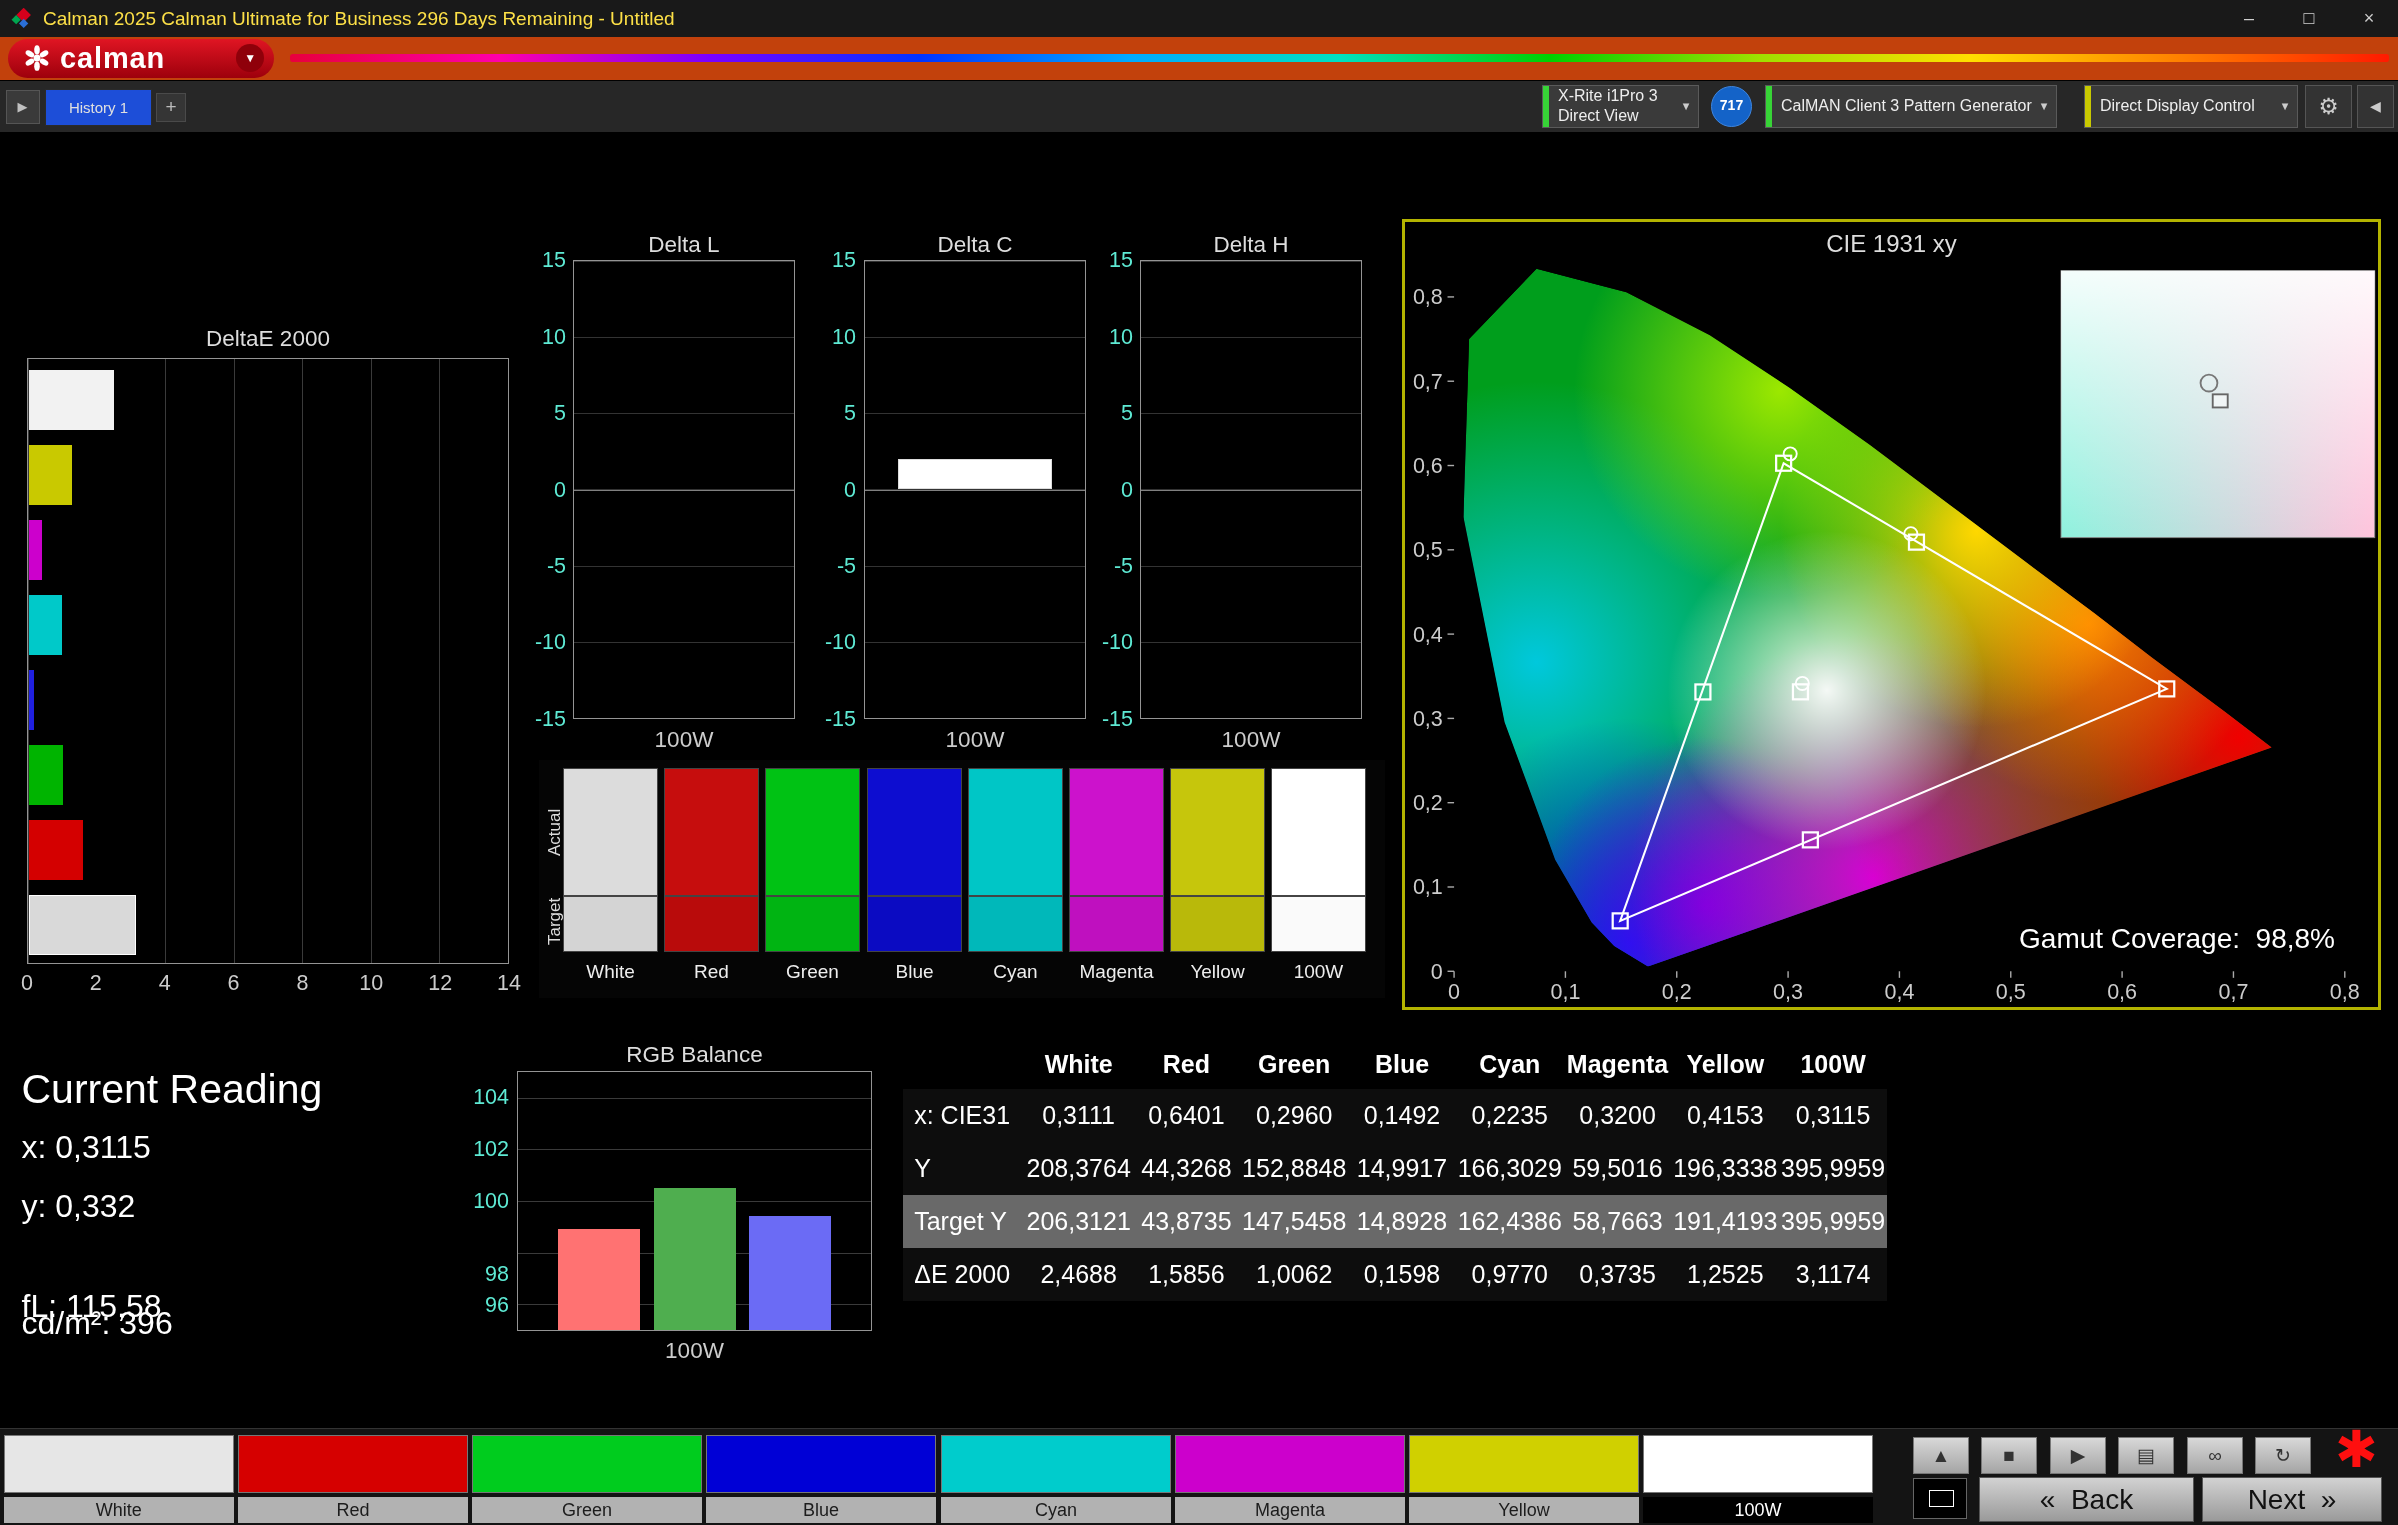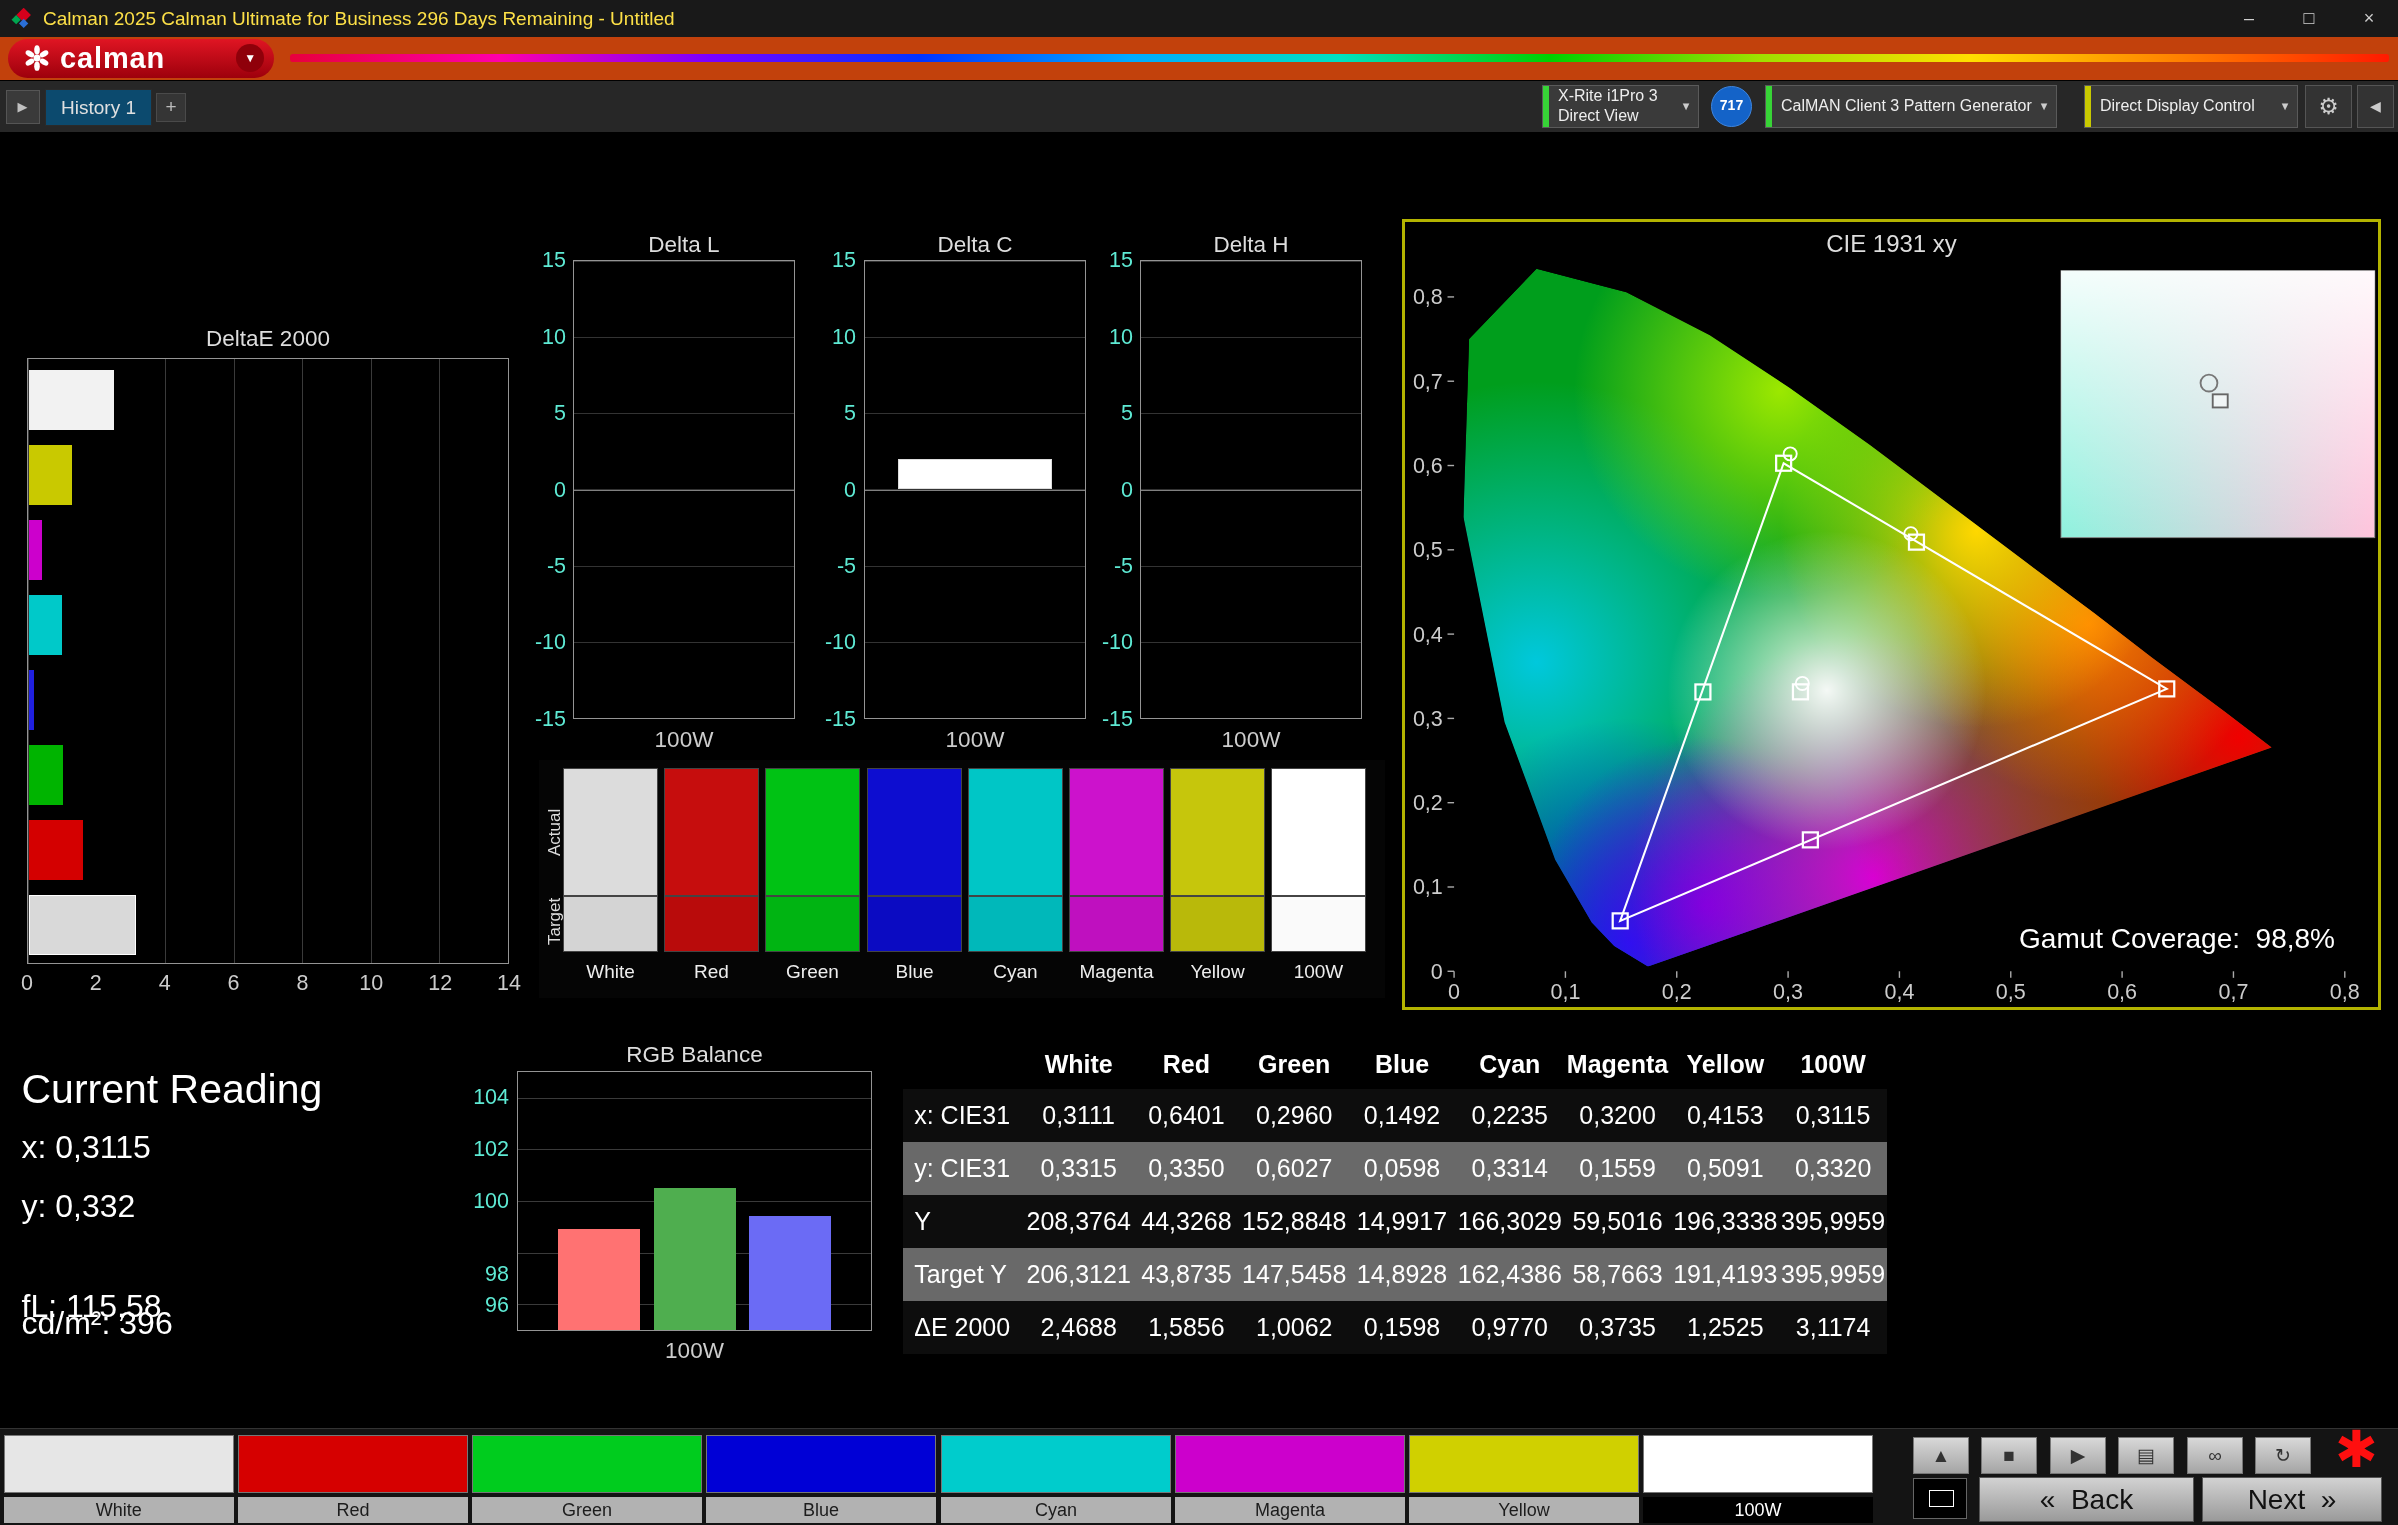--- a/index.html
+++ b/index.html
@@ -20,22 +20,22 @@
   .calman-text{font-size:29px;font-weight:bold;color:#fff;letter-spacing:0.9px;}
   .calman-dd{margin-left:auto;width:28px;height:28px;border-radius:14px;background:#8f000a;
       color:#fff;font-size:12px;text-align:center;line-height:28px;}
   .rainbow{left:290px;top:17px;width:2099px;height:7.5px;border-radius:2.8px;
       background:linear-gradient(to right,#e8003d,#ff00aa,#7a00ff,#0033ff,#00aaff,#00e0c0,#00d000,#9fe000,#ffe000,#ff8000,#ff1a00);}
 
   
   .toolbar{left:0;top:81px;width:2399px;height:51px;background:#272727;border-bottom:0.9px solid #000;}
   .navbtn{left:5.6px;top:9.4px;width:32px;height:32px;background:#3a3a3a;border:0.9px solid #555;
       color:#c0c0c0;font-size:13px;text-align:center;line-height:32px;}
-  .tab{left:45px;top:8.4px;width:105px;height:35px;background:#0c4a6e;border:0.9px solid #2a2a2a;
-      color:#e0e0e0;font-size:19px;text-align:center;line-height:35px;}
+  .tab{left:45px;top:8.4px;width:105px;height:35px;background:#1d4ed8;border:0.9px solid #2a2a2a;
+      color:#e0e0e0;font-size:15px;text-align:center;line-height:35px;}
   .addtab{left:156px;top:12px;width:28px;height:27px;background:#353535;border:0.9px solid #4a4a4a;
       color:#bbb;font-size:19px;text-align:center;line-height:25px;}
   .dropdown{top:3.7px;height:43px;background:#3a3a3a;border:0.9px solid #5a5a5a;box-sizing:border-box;
       display:flex;align-items:center;color:#eee;}
   .dd-bar{width:5.6px;height:100%;flex:none;}
   .dd-text{flex:1;padding-left:9.4px;font-size:16px;line-height:19.7px;}
   .dd-arrow{flex:none;width:24px;color:#ccc;font-size:11.2px;text-align:center;}
   .badge{left:1711px;top:4.7px;width:41px;height:41px;border-radius:20.6px;background:#1463c8;border:1.9px solid #3f85dd;
       box-sizing:border-box;color:#fff;font-size:14px;font-weight:bold;text-align:center;line-height:37px;}
   .iconbtn{top:3.7px;height:43px;background:#333;border:0.9px solid #555;box-sizing:border-box;
@@ -457,31 +457,20 @@
         <div class="tcell tlabel">x: CIE31</div>
         <div class="tcell tval">0,3111</div>
         <div class="tcell tval">0,6401</div>
         <div class="tcell tval">0,2960</div>
         <div class="tcell tval">0,1492</div>
         <div class="tcell tval">0,2235</div>
         <div class="tcell tval">0,3200</div>
         <div class="tcell tval">0,4153</div>
         <div class="tcell tval">0,3115</div>
       </div>
-      <div class="trow gray">
-        <div class="tcell tlabel">y: CIE31</div>
-        <div class="tcell tval">0,3315</div>
-        <div class="tcell tval">0,3350</div>
-        <div class="tcell tval">0,6027</div>
-        <div class="tcell tval">0,0598</div>
-        <div class="tcell tval">0,3314</div>
-        <div class="tcell tval">0,1559</div>
-        <div class="tcell tval">0,5091</div>
-        <div class="tcell tval">0,3320</div>
-      </div>
       <div class="trow dark">
         <div class="tcell tlabel">Y</div>
         <div class="tcell tval">208,3764</div>
         <div class="tcell tval">44,3268</div>
         <div class="tcell tval">152,8848</div>
         <div class="tcell tval">14,9917</div>
         <div class="tcell tval">166,3029</div>
         <div class="tcell tval">59,5016</div>
         <div class="tcell tval">196,3338</div>
         <div class="tcell tval">395,9959</div>

